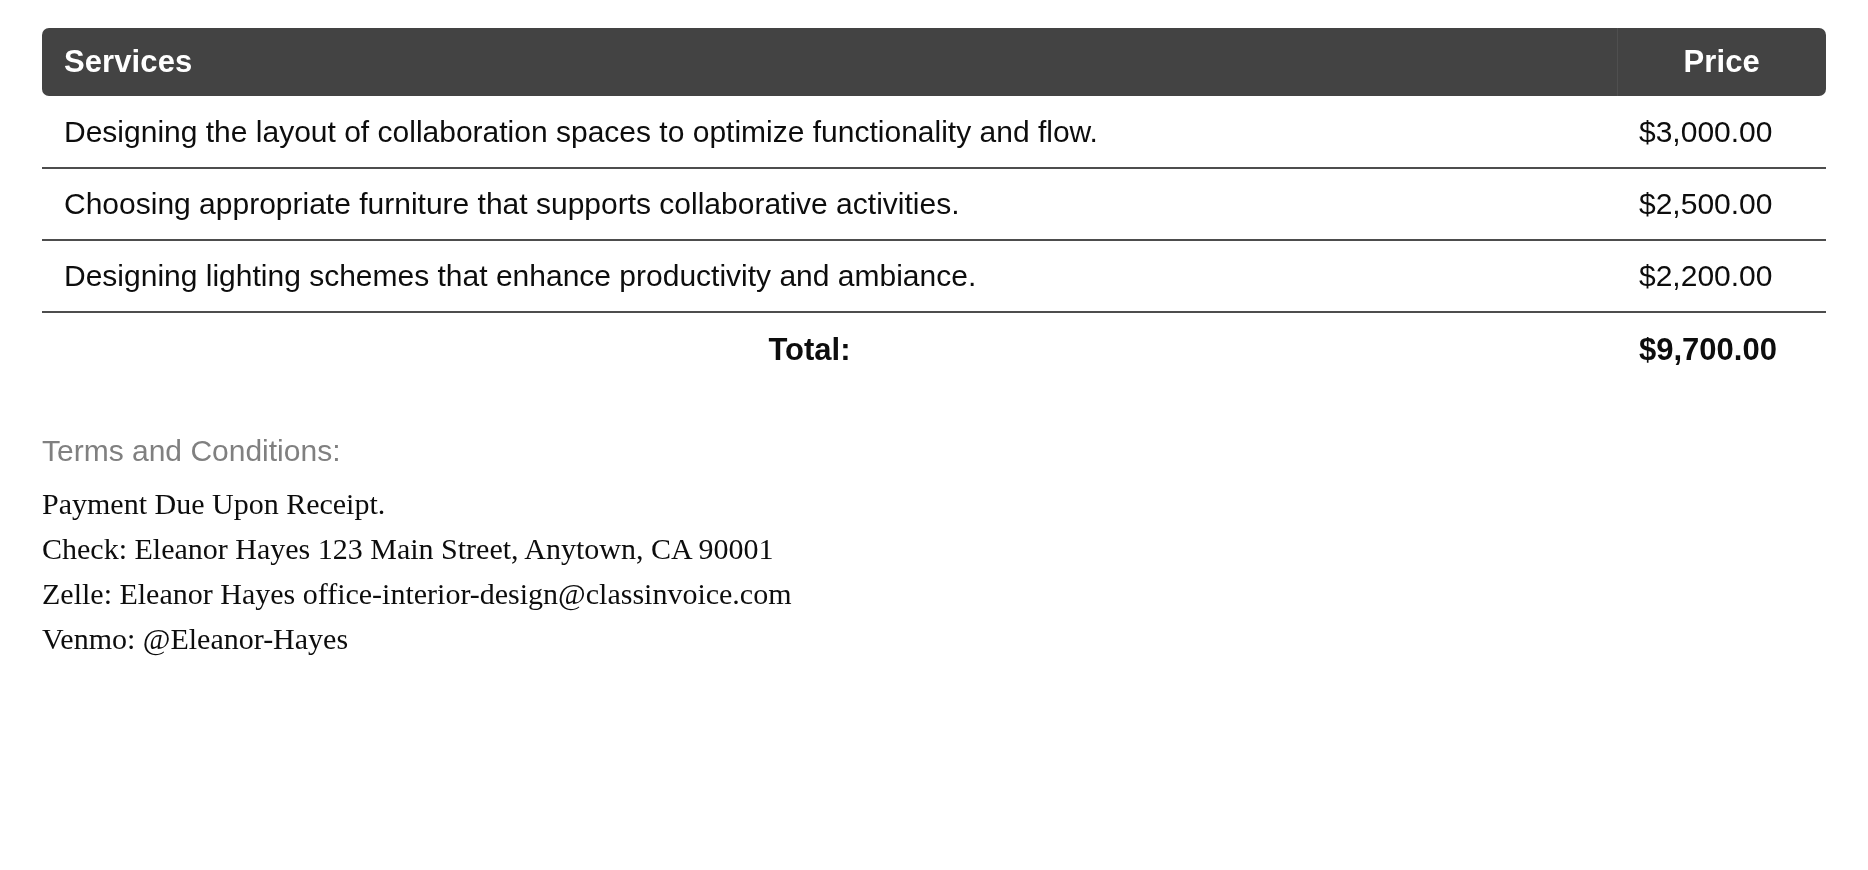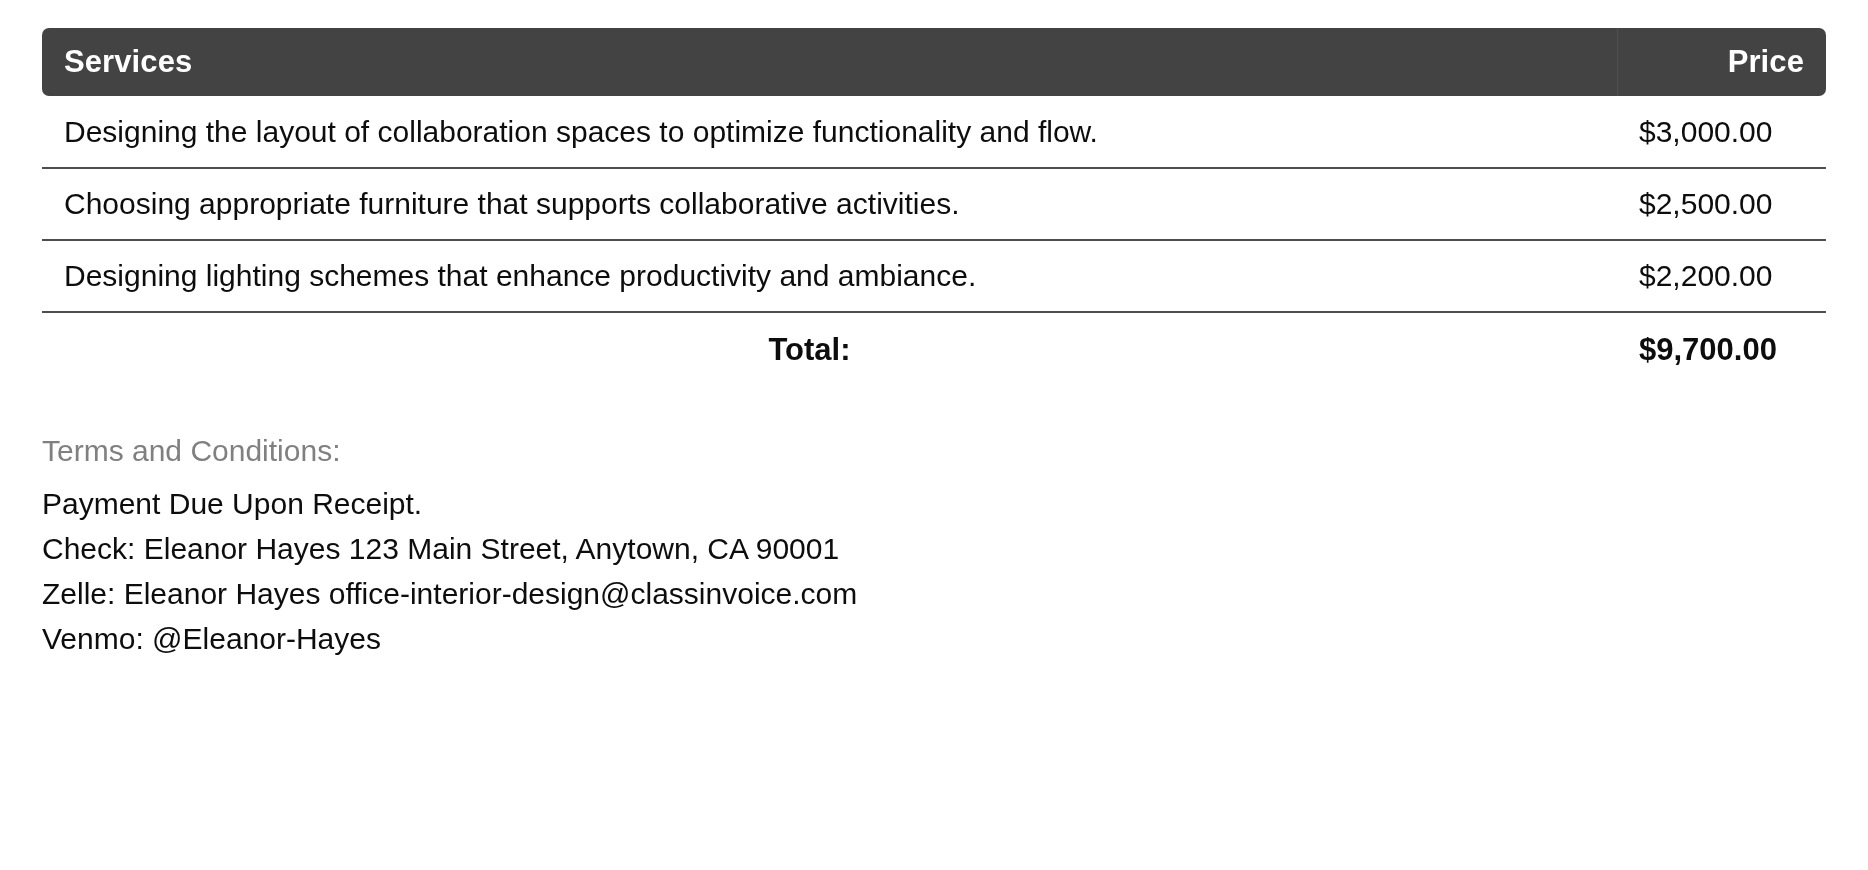--- a/index.html
+++ b/index.html
@@ -44,21 +44,21 @@
     padding: 12px 22px;
     vertical-align: middle;
     box-sizing: border-box;
   }
   thead th.th-desc {
     text-align: left;
     border-radius: 7px 0 0 7px;
     border-right: 1px solid #4f4f4f;
   }
   thead th.th-price {
-    text-align: right;
+    text-align: center;
     border-radius: 0 7px 7px 0;
   }
 
   tbody td {
     font-size: 30px;
     font-weight: 400;
     color: #0d0d0d;
     height: 72px;
     padding: 0 22px;
     vertical-align: middle;
@@ -89,20 +89,21 @@
     font-size: 30px;
     color: #808080;
     line-height: 1.0;
     margin-bottom: 15px;
   }
   .terms-line {
     font-size: 30px;
     color: #0d0d0d;
     line-height: 45px;
     white-space: nowrap;
+    font-family: Liberation Serif, serif;
   }
 </style>
 </head>
 <body>
 
 <div id="sheet">
 
   <table class="invoice-table">
     <colgroup>
       <col class="c-desc">

